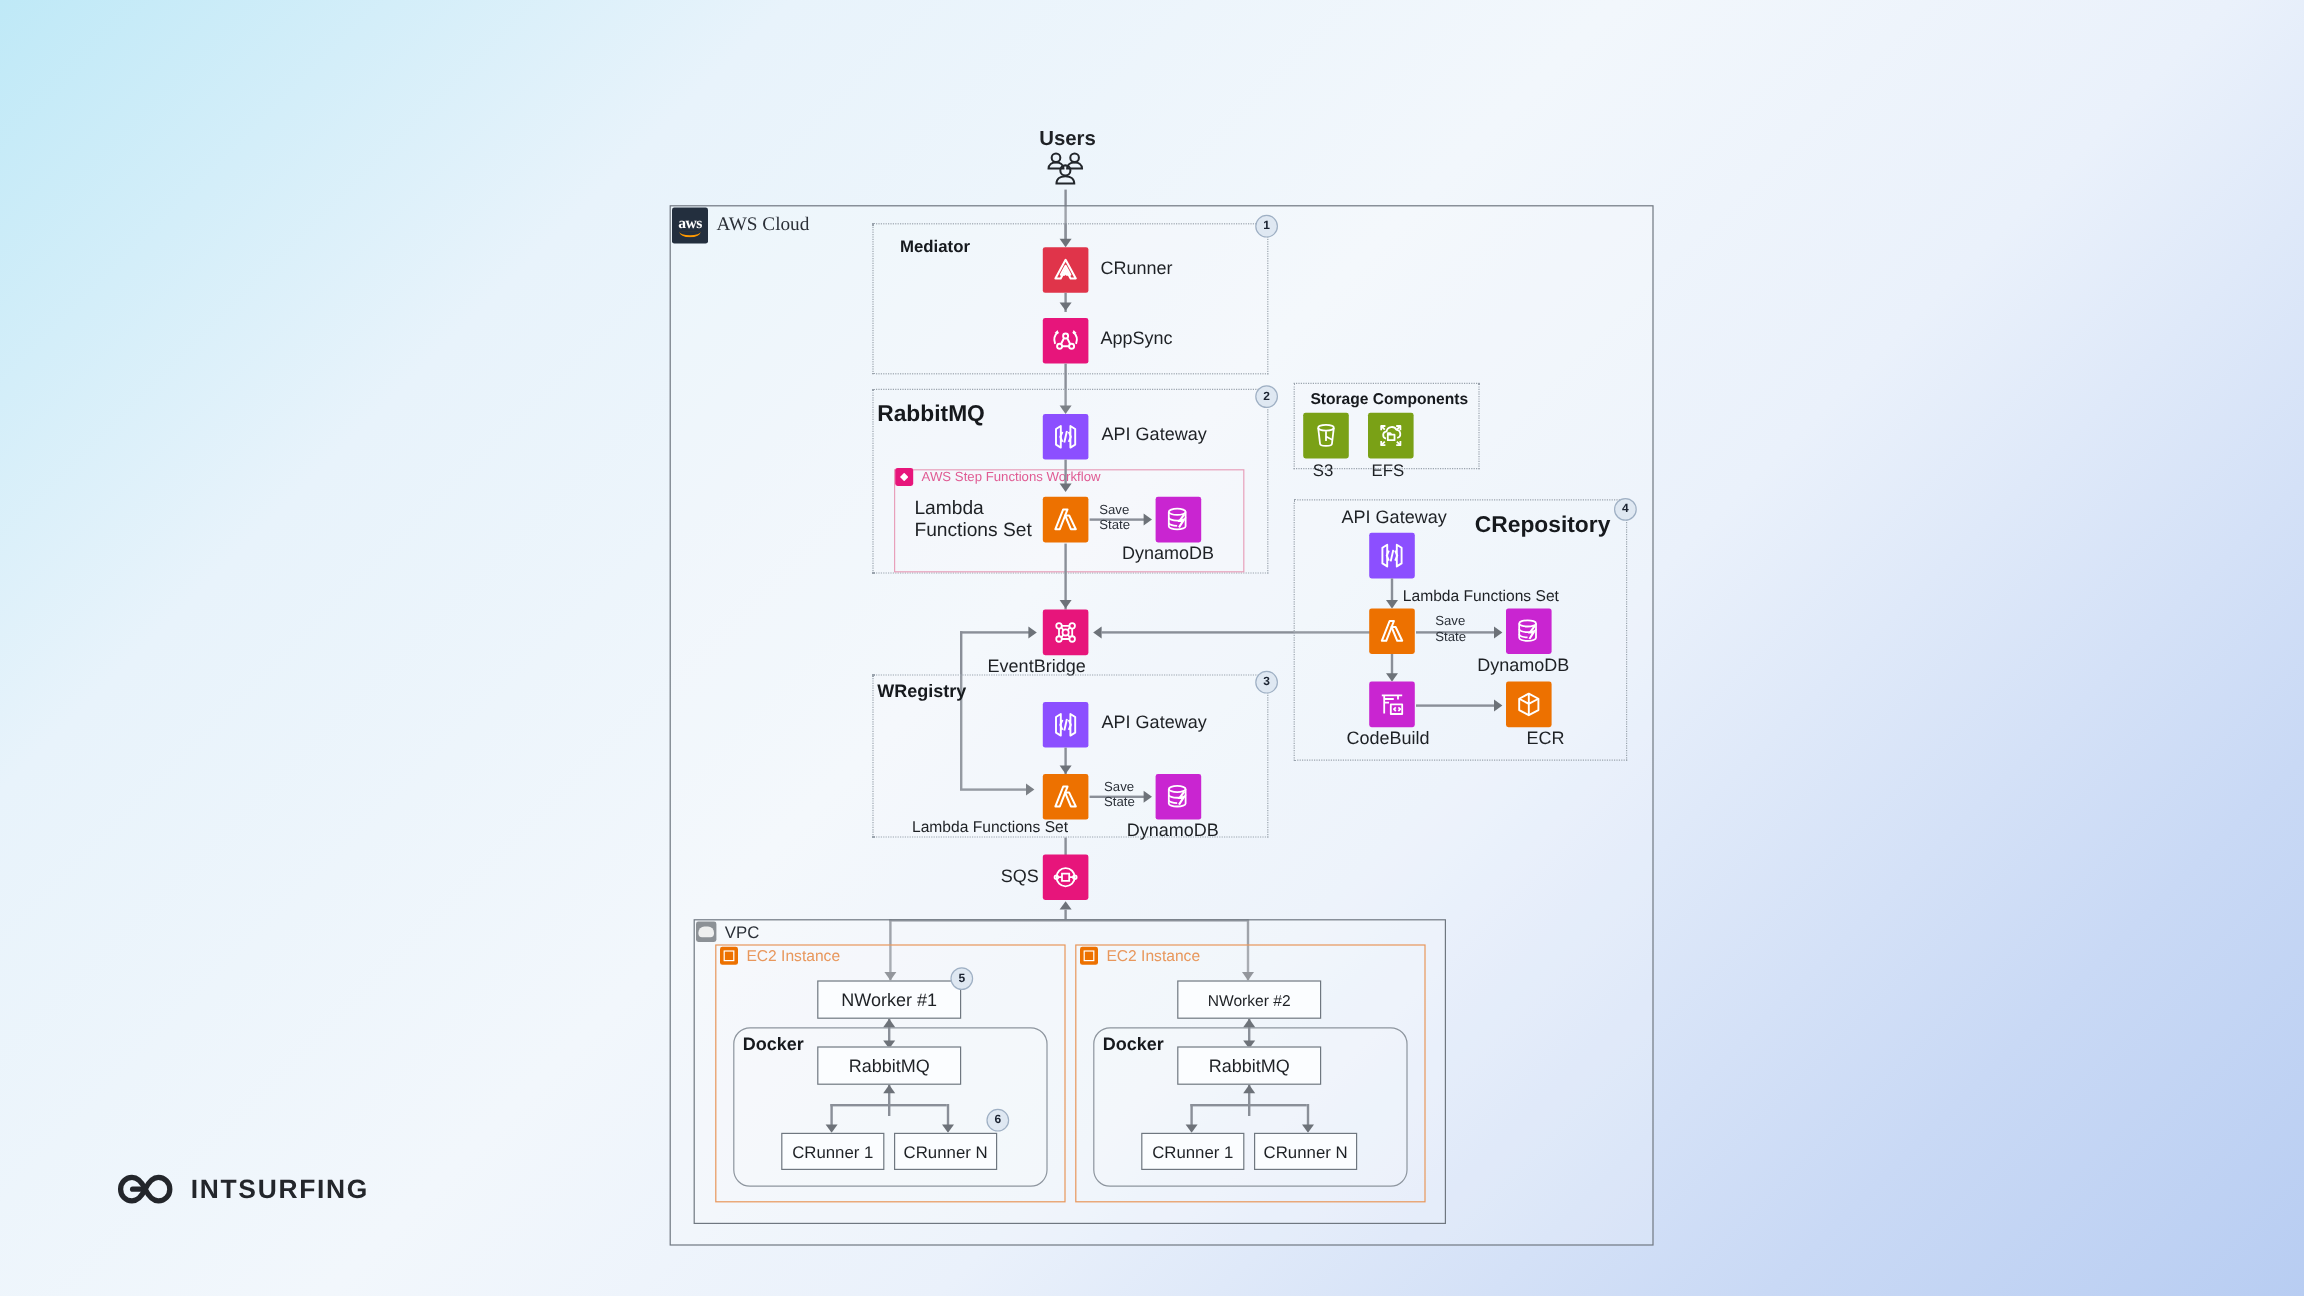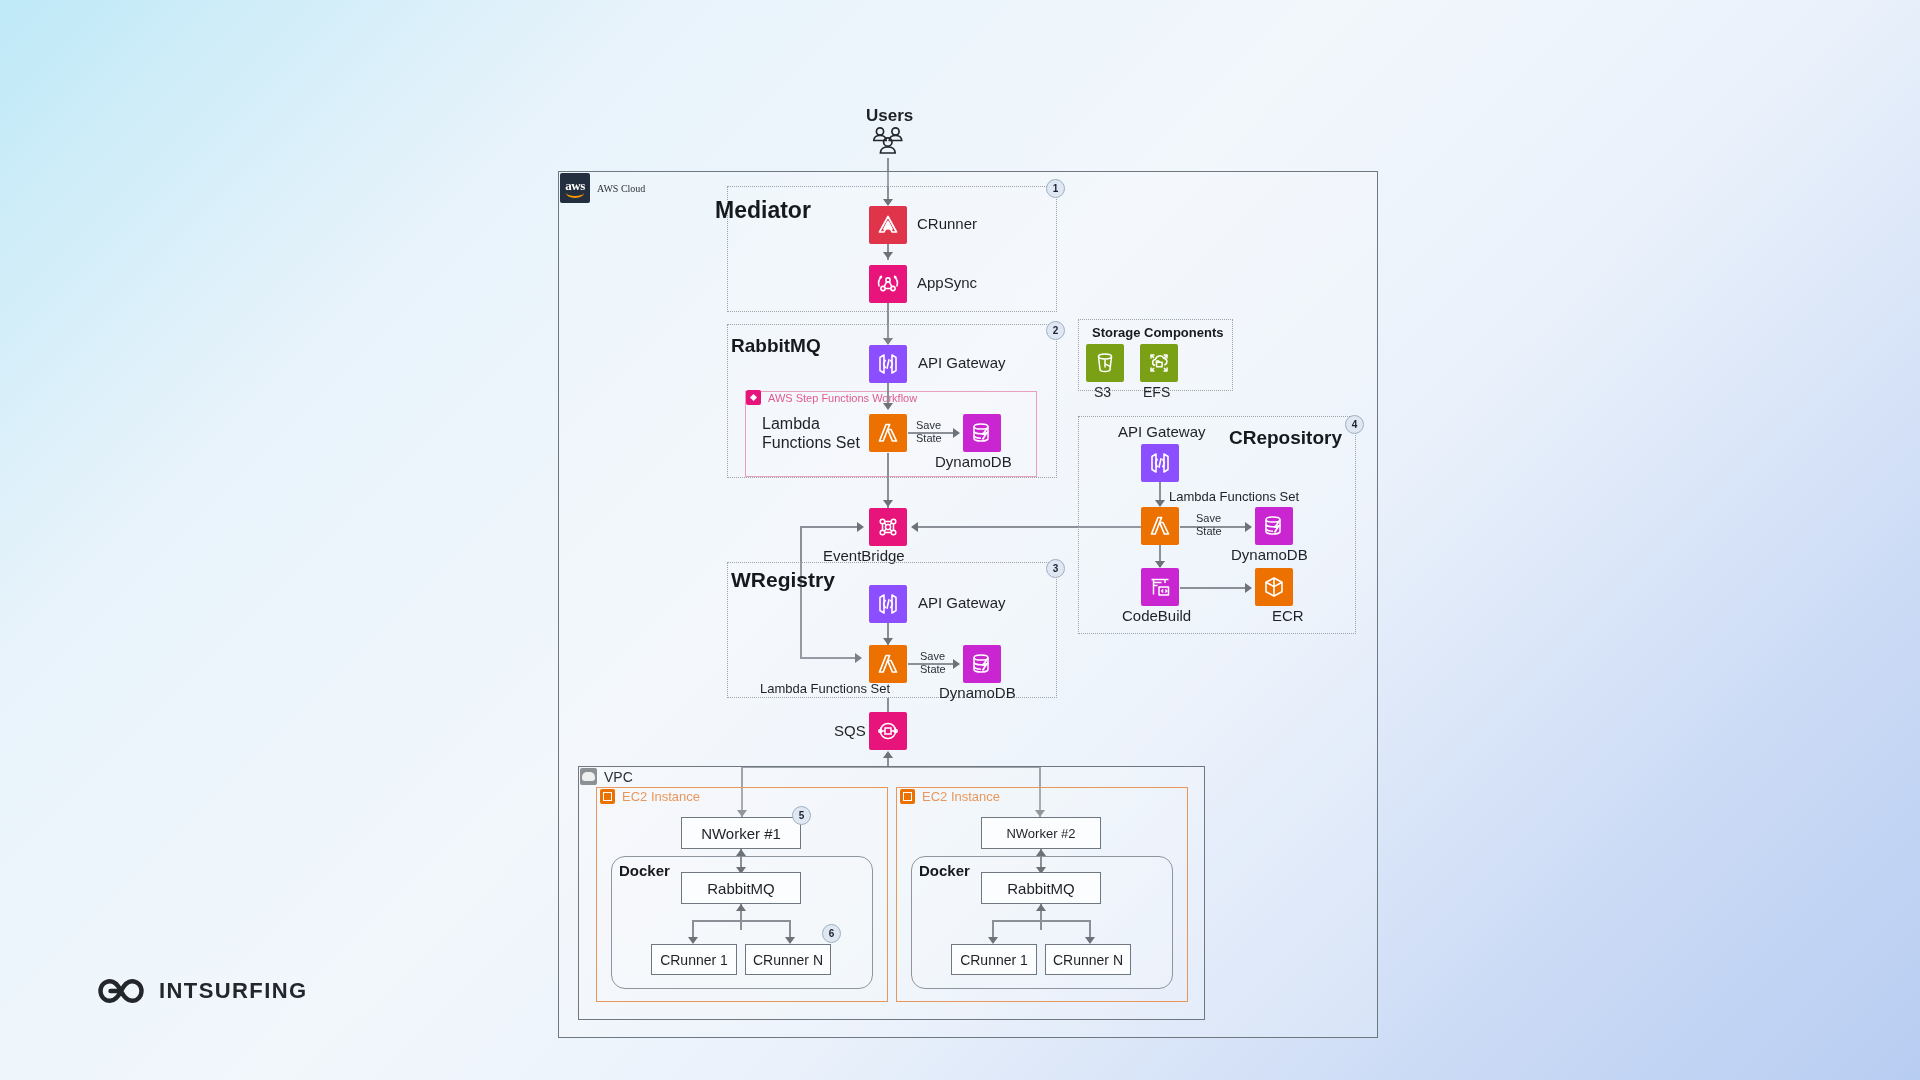--- a/index.html
+++ b/index.html
@@ -123,25 +123,25 @@
   </div>
 
   <div class="line v" style="left:887px; top:158px; height:42px;"></div>
 
   <div class="grp-solid" style="left:558px; top:171px; width:820px; height:867px;"></div>
   <div class="tag" style="left:560px; top:173px;font-family:Liberation Serif, serif;">
     <div class="tag-badge aws" style="flex-direction:column;">
       <div class="aws-logo-txt">aws</div>
       <div class="aws-smile"></div>
     </div>
-    <div class="tag-label" style="font-size:10px;">AWS Cloud</div>
+    <div class="tag-label" style="font-size:16px;">AWS Cloud</div>
   </div>
 
   <div class="grp-dotted" style="left:727px; top:186px; width:330px; height:126px;"></div>
-  <div class="grp-title" style="left:715px; top:197px; font-size:23px;">Mediator</div>
+  <div class="grp-title" style="left:750px; top:197px; font-size:14px;">Mediator</div>
   <div class="num-badge" style="left:1046px; top:179px;">1</div>
 
   <div class="line v" style="left:887px; top:186px; height:15px;"></div>
   <div class="arrow down" style="left:883px; top:199px;"></div>
   <div class="svc" style="left:869px; top:206px;">
     <div class="svc-tile" style="background:#e0344a;">
       <svg viewBox="0 0 28 28" fill="none" stroke="#fff" stroke-width="1.7" stroke-linejoin="round">
         <path d="M14 5.5 22.5 21h-4.3L14 13.3 9.9 21H5.5z"></path>
         <path d="M14 10.5 18 18h-3l-1-2-1 2h-3z"></path>
       </svg>
@@ -247,21 +247,21 @@
   <div class="arrow left" style="left:911px; top:522px;"></div>
   <div class="arrow right" style="left:1143px; top:522px;"></div>
 
   <div class="line h" style="left:800px; top:526px; width:62px;"></div>
   <div class="arrow right" style="left:857px; top:522px;"></div>
   <div class="line v" style="left:800px; top:526px; height:132px;"></div>
   <div class="line h" style="left:800px; top:657px; width:60px;"></div>
   <div class="arrow right" style="left:855px; top:653px;"></div>
 
   <div class="grp-dotted" style="left:727px; top:562px; width:330px; height:136px;"></div>
-  <div class="grp-title" style="left:731px; top:568px; font-size:21px;">WRegistry</div>
+  <div class="grp-title" style="left:731px; top:568px; font-size:15px;">WRegistry</div>
   <div class="num-badge" style="left:1046px; top:559px;">3</div>
 
   <div class="svc" style="left:869px; top:585px;">
     <div class="svc-tile" style="background:#8c4fff;">
       <svg viewBox="0 0 28 28" fill="none" stroke="#fff" stroke-width="1.6" stroke-linejoin="round">
         <path d="M10 5 6 7.5v13L10 23z"></path>
           <path d="M18 5l4 2.5v13L18 23z"></path>
         <path d="M11.4 9.8 9.6 14l1.8 4.2M16.6 9.8 18.4 14l-1.8 4.2"></path>
         <path d="M15.1 9.2l-2.2 9.6"></path>
       </svg>

